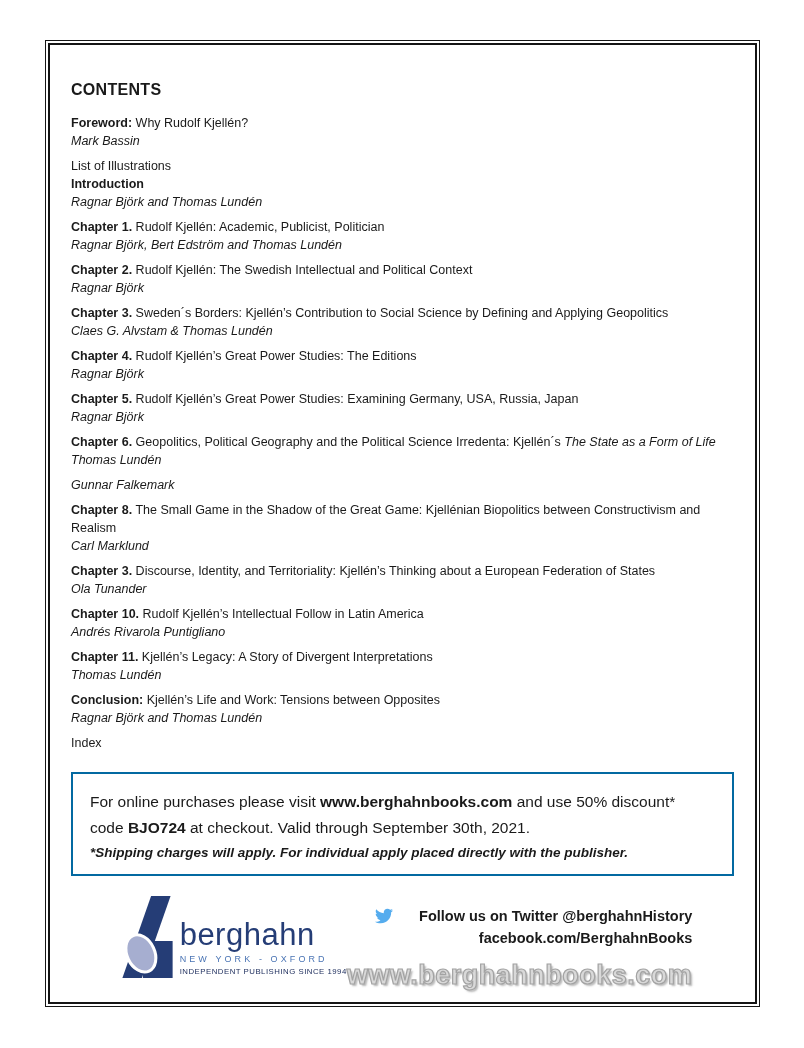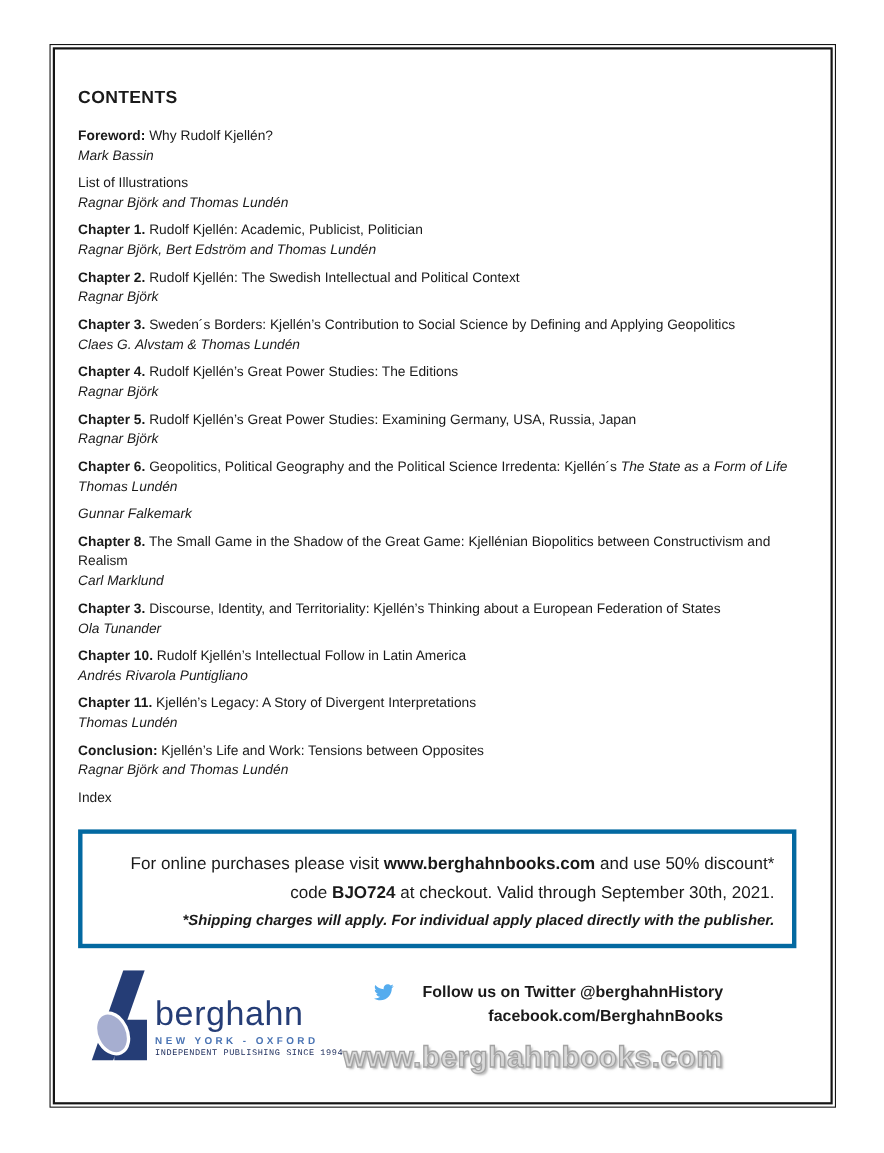--- a/index.html
+++ b/index.html
@@ -5,47 +5,47 @@
   html,body{margin:0;padding:0;}
   body{
     width:804px;height:1048px;background:#ffffff;position:relative;
     font-family:"Liberation Sans", sans-serif;color:#1a1a1a;
     -webkit-font-smoothing:antialiased;
   }
   .sheet{
     position:absolute;left:48px;top:43px;width:709px;height:961px;
     box-sizing:border-box;background:#fff;
     border:2px solid #151515;outline:1px solid #151515;outline-offset:2px;
-    padding:24px 30px 0 21px;
+    padding:24px 20px 0 21px;
   }
   .contents-heading{
     font-size:16px;font-weight:bold;letter-spacing:.3px;margin:12px 0 15px 0;
   }
   .toc{font-size:12.5px;line-height:18px;}
   .toc-item{margin:0 0 7px 0;}
   .toc-item.tight{margin-bottom:0;}
   .toc-label{font-weight:bold;}
   .toc-ital{font-style:italic;}
   .toc-author{font-style:italic;}
   .promo{
-    border:4px solid #0369a1;margin:20px 1px 0 0;padding:15px 16px 11px 17px;text-align:right;
+    border:2px solid #0369a1;margin:20px 1px 0 0;padding:15px 16px 11px 17px;
   }
   .promo-line{margin:0;font-size:15.5px;line-height:26px;}
   .promo-line .b{font-weight:bold;}
   .promo-note{margin:2px 0 0 0;font-size:13.5px;line-height:20px;font-style:italic;font-weight:bold;}
   .footer{
-    margin-top:20px;display:flex;justify-content:flex-start;align-items:flex-start;
+    margin-top:20px;display:flex;justify-content:center;align-items:flex-start;
     padding:0 4px 0 8px;
   }
   .logo{display:flex;align-items:flex-end;}
   .logo-glyph{display:block;}
   .logo-text{margin-left:4px;padding-bottom:2px;}
   .logo-name{font-size:31px;line-height:30px;color:var(--logo-dark);letter-spacing:.5px;}
-  .logo-tagline{font-size:9px;font-weight:bold;letter-spacing:3.1px;color:var(--logo-mid);margin-top:4px;}
-  .logo-subline{font-size:7.8px;letter-spacing:.5px;color:var(--logo-deep);margin-top:3px;font-family:Liberation Mono, monospace;}
+  .logo-tagline{font-size:9px;font-weight:normal;letter-spacing:3.1px;color:var(--logo-mid);margin-top:4px;}
+  .logo-subline{font-size:7.8px;letter-spacing:.5px;color:var(--logo-deep);margin-top:3px;}
   .social{text-align:right;margin-top:11px;}
   .social-row1{display:flex;align-items:center;justify-content:flex-end;gap:24px;
     font-weight:bold;font-size:14.5px;line-height:18px;}
   .social-row2{font-weight:bold;font-size:14.5px;line-height:18px;margin-top:4px;}
   .twitter-icon{display:block;}
   .site-url{
     margin-top:13px;font-size:27px;font-weight:bold;letter-spacing:.5px;
     color:#d9d9d9;-webkit-text-stroke:1.2px #a3a3a3;
     text-shadow:2px 2px 2px rgba(125,125,125,.55);
     white-space:nowrap;
@@ -60,20 +60,21 @@
 
   <div class="toc" id="toc">
       <div class="toc-item">
         <div><span class="toc-label">Foreword:</span><span> Why Rudolf Kjellén?</span></div>
         <div class="toc-author">Mark Bassin</div>
       </div>
       <div class="toc-item tight">
         <div><span>List of Illustrations</span></div>
       </div>
       <div class="toc-item">
+        <div><span class="toc-label">Introduction</span></div>
         <div class="toc-author">Ragnar Björk and Thomas Lundén</div>
       </div>
       <div class="toc-item">
         <div><span class="toc-label">Chapter 1.</span><span> Rudolf Kjellén: Academic, Publicist, Politician</span></div>
         <div class="toc-author">Ragnar Björk, Bert Edström and Thomas Lundén</div>
       </div>
       <div class="toc-item">
         <div><span class="toc-label">Chapter 2.</span><span> Rudolf Kjellén: The Swedish Intellectual and Political Context</span></div>
         <div class="toc-author">Ragnar Björk</div>
       </div>

